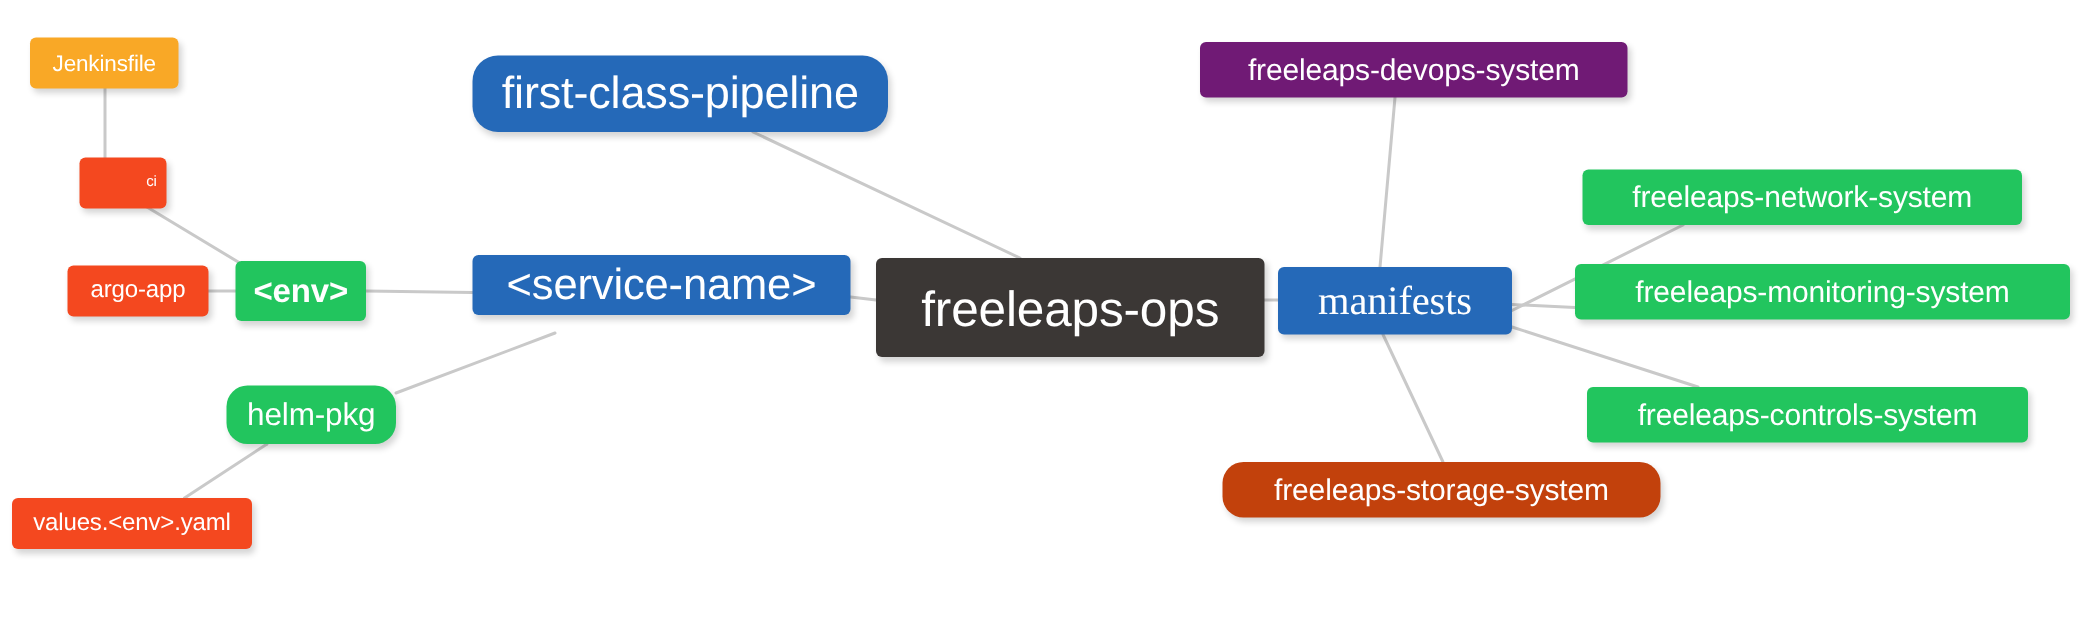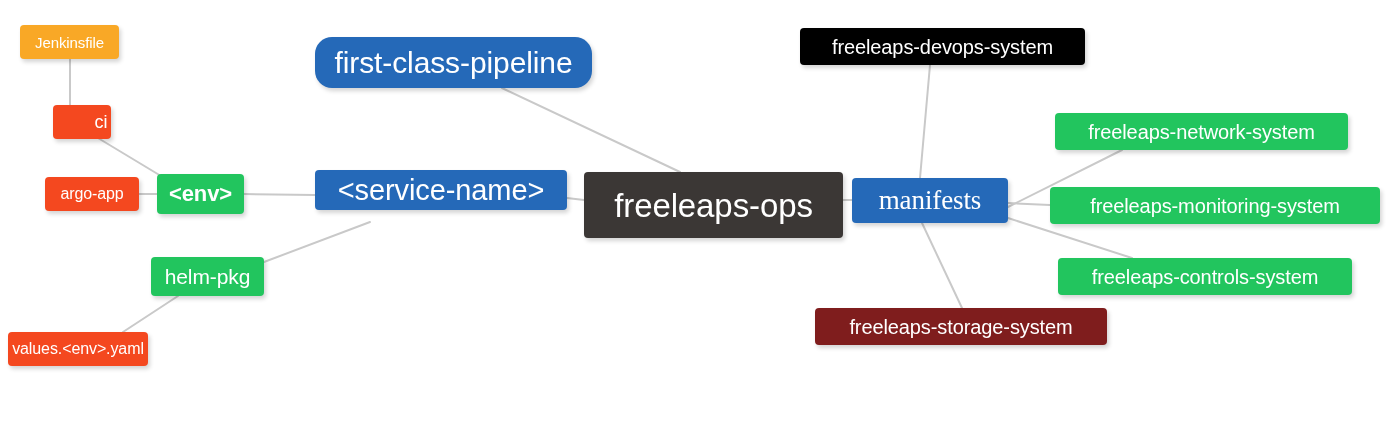--- a/index.html
+++ b/index.html
@@ -57,28 +57,28 @@
       <line x1="567" y1="198" x2="584" y2="200" stroke="#c9c9c9" stroke-width="2" stroke-linecap="round"></line>
       <line x1="843" y1="200" x2="852" y2="200" stroke="#c9c9c9" stroke-width="2" stroke-linecap="round"></line>
       <line x1="920" y1="178" x2="930" y2="65" stroke="#c9c9c9" stroke-width="2" stroke-linecap="round"></line>
       <line x1="1008" y1="207" x2="1122" y2="150" stroke="#c9c9c9" stroke-width="2" stroke-linecap="round"></line>
       <line x1="1008" y1="203" x2="1050" y2="205" stroke="#c9c9c9" stroke-width="2" stroke-linecap="round"></line>
       <line x1="1008" y1="218" x2="1132" y2="258" stroke="#c9c9c9" stroke-width="2" stroke-linecap="round"></line>
       <line x1="922" y1="223" x2="962" y2="308" stroke="#c9c9c9" stroke-width="2" stroke-linecap="round"></line>
     </svg>
   <div id="node-layer">
       <div class="node" style="left: 20px; top: 25px; width: 99px; height: 34px; background: rgb(249, 168, 38); font-size: 15px;">Jenkinsfile</div>
-      <div class="node" style="left: 53px; top: 105px; width: 35px; height: 34px; background: rgb(244, 72, 31); font-size: 18px; padding-left: 48px;">ci</div>
+      <div class="node" style="left: 53px; top: 105px; width: 35px; height: 34px; background: rgb(244, 72, 31); font-size: 10px; padding-left: 48px;">ci</div>
       <div class="node" style="left: 32px; top: 177px; width: 94px; height: 34px; background: rgb(244, 72, 31); font-size: 16px; margin-left: 13px;">argo-app</div>
       <div class="node" style="left: 157px; top: 174px; width: 87px; height: 40px; background: rgb(34, 197, 94); font-size: 22px; font-weight: bold;">&lt;env&gt;</div>
-      <div class="node" style="left: 151px; top: 257px; width: 113px; height: 39px; background: rgb(34, 197, 94); font-size: 21px;">helm-pkg</div>
-      <div class="node" style="left: 8px; top: 332px; width: 140px; height: 34px; background: rgb(244, 72, 31); font-size: 16px;">values.&lt;env&gt;.yaml</div>
+      <div class="node" style="left: 151px; top: 257px; width: 113px; height: 39px; background: rgb(34, 197, 94); font-size: 21px; border-radius: 14px;">helm-pkg</div>
+      <div class="node" style="left: 8px; top: 332px; width: 160px; height: 34px; background: rgb(244, 72, 31); font-size: 16px;">values.&lt;env&gt;.yaml</div>
       <div class="node" style="left: 315px; top: 37px; width: 277px; height: 51px; background: rgb(37, 105, 184); font-size: 30px; border-radius: 17px;">first-class-pipeline</div>
       <div class="node" style="left: 315px; top: 170px; width: 252px; height: 40px; background: rgb(37, 105, 184); font-size: 29px;">&lt;service-name&gt;</div>
       <div class="node" style="left: 584px; top: 172px; width: 259px; height: 66px; background: rgb(59, 55, 53); font-size: 33px;">freeleaps-ops</div>
       <div class="node" style="left: 852px; top: 178px; width: 156px; height: 45px; background: rgb(37, 105, 184); font-size: 27px; font-family: Liberation Serif, serif;">manifests</div>
-      <div class="node" style="left: 800px; top: 28px; width: 285px; height: 37px; background: #000000; font-size: 20px;">freeleaps-devops-system</div>
+      <div class="node" style="left: 800px; top: 28px; width: 285px; height: 37px; background: #701a75; font-size: 20px;">freeleaps-devops-system</div>
       <div class="node" style="left: 1055px; top: 113px; width: 293px; height: 37px; background: rgb(34, 197, 94); font-size: 20px;">freeleaps-network-system</div>
-      <div class="node" style="left: 1050px; top: 187px; width: 330px; height: 37px; background: rgb(34, 197, 94); font-size: 20px;">freeleaps-monitoring-system</div>
+      <div class="node" style="left: 1050px; top: 176px; width: 330px; height: 37px; background: rgb(34, 197, 94); font-size: 20px;">freeleaps-monitoring-system</div>
       <div class="node" style="left: 1058px; top: 258px; width: 294px; height: 37px; background: rgb(34, 197, 94); font-size: 20px;">freeleaps-controls-system</div>
-      <div class="node" style="left: 815px; top: 308px; width: 292px; height: 37px; background: #7f1d1d; font-size: 20px;">freeleaps-storage-system</div>
+      <div class="node" style="left: 815px; top: 308px; width: 292px; height: 37px; background: #c2410c; font-size: 20px; border-radius: 14px;">freeleaps-storage-system</div>
     </div>
 </div>
 
 </body></html>

